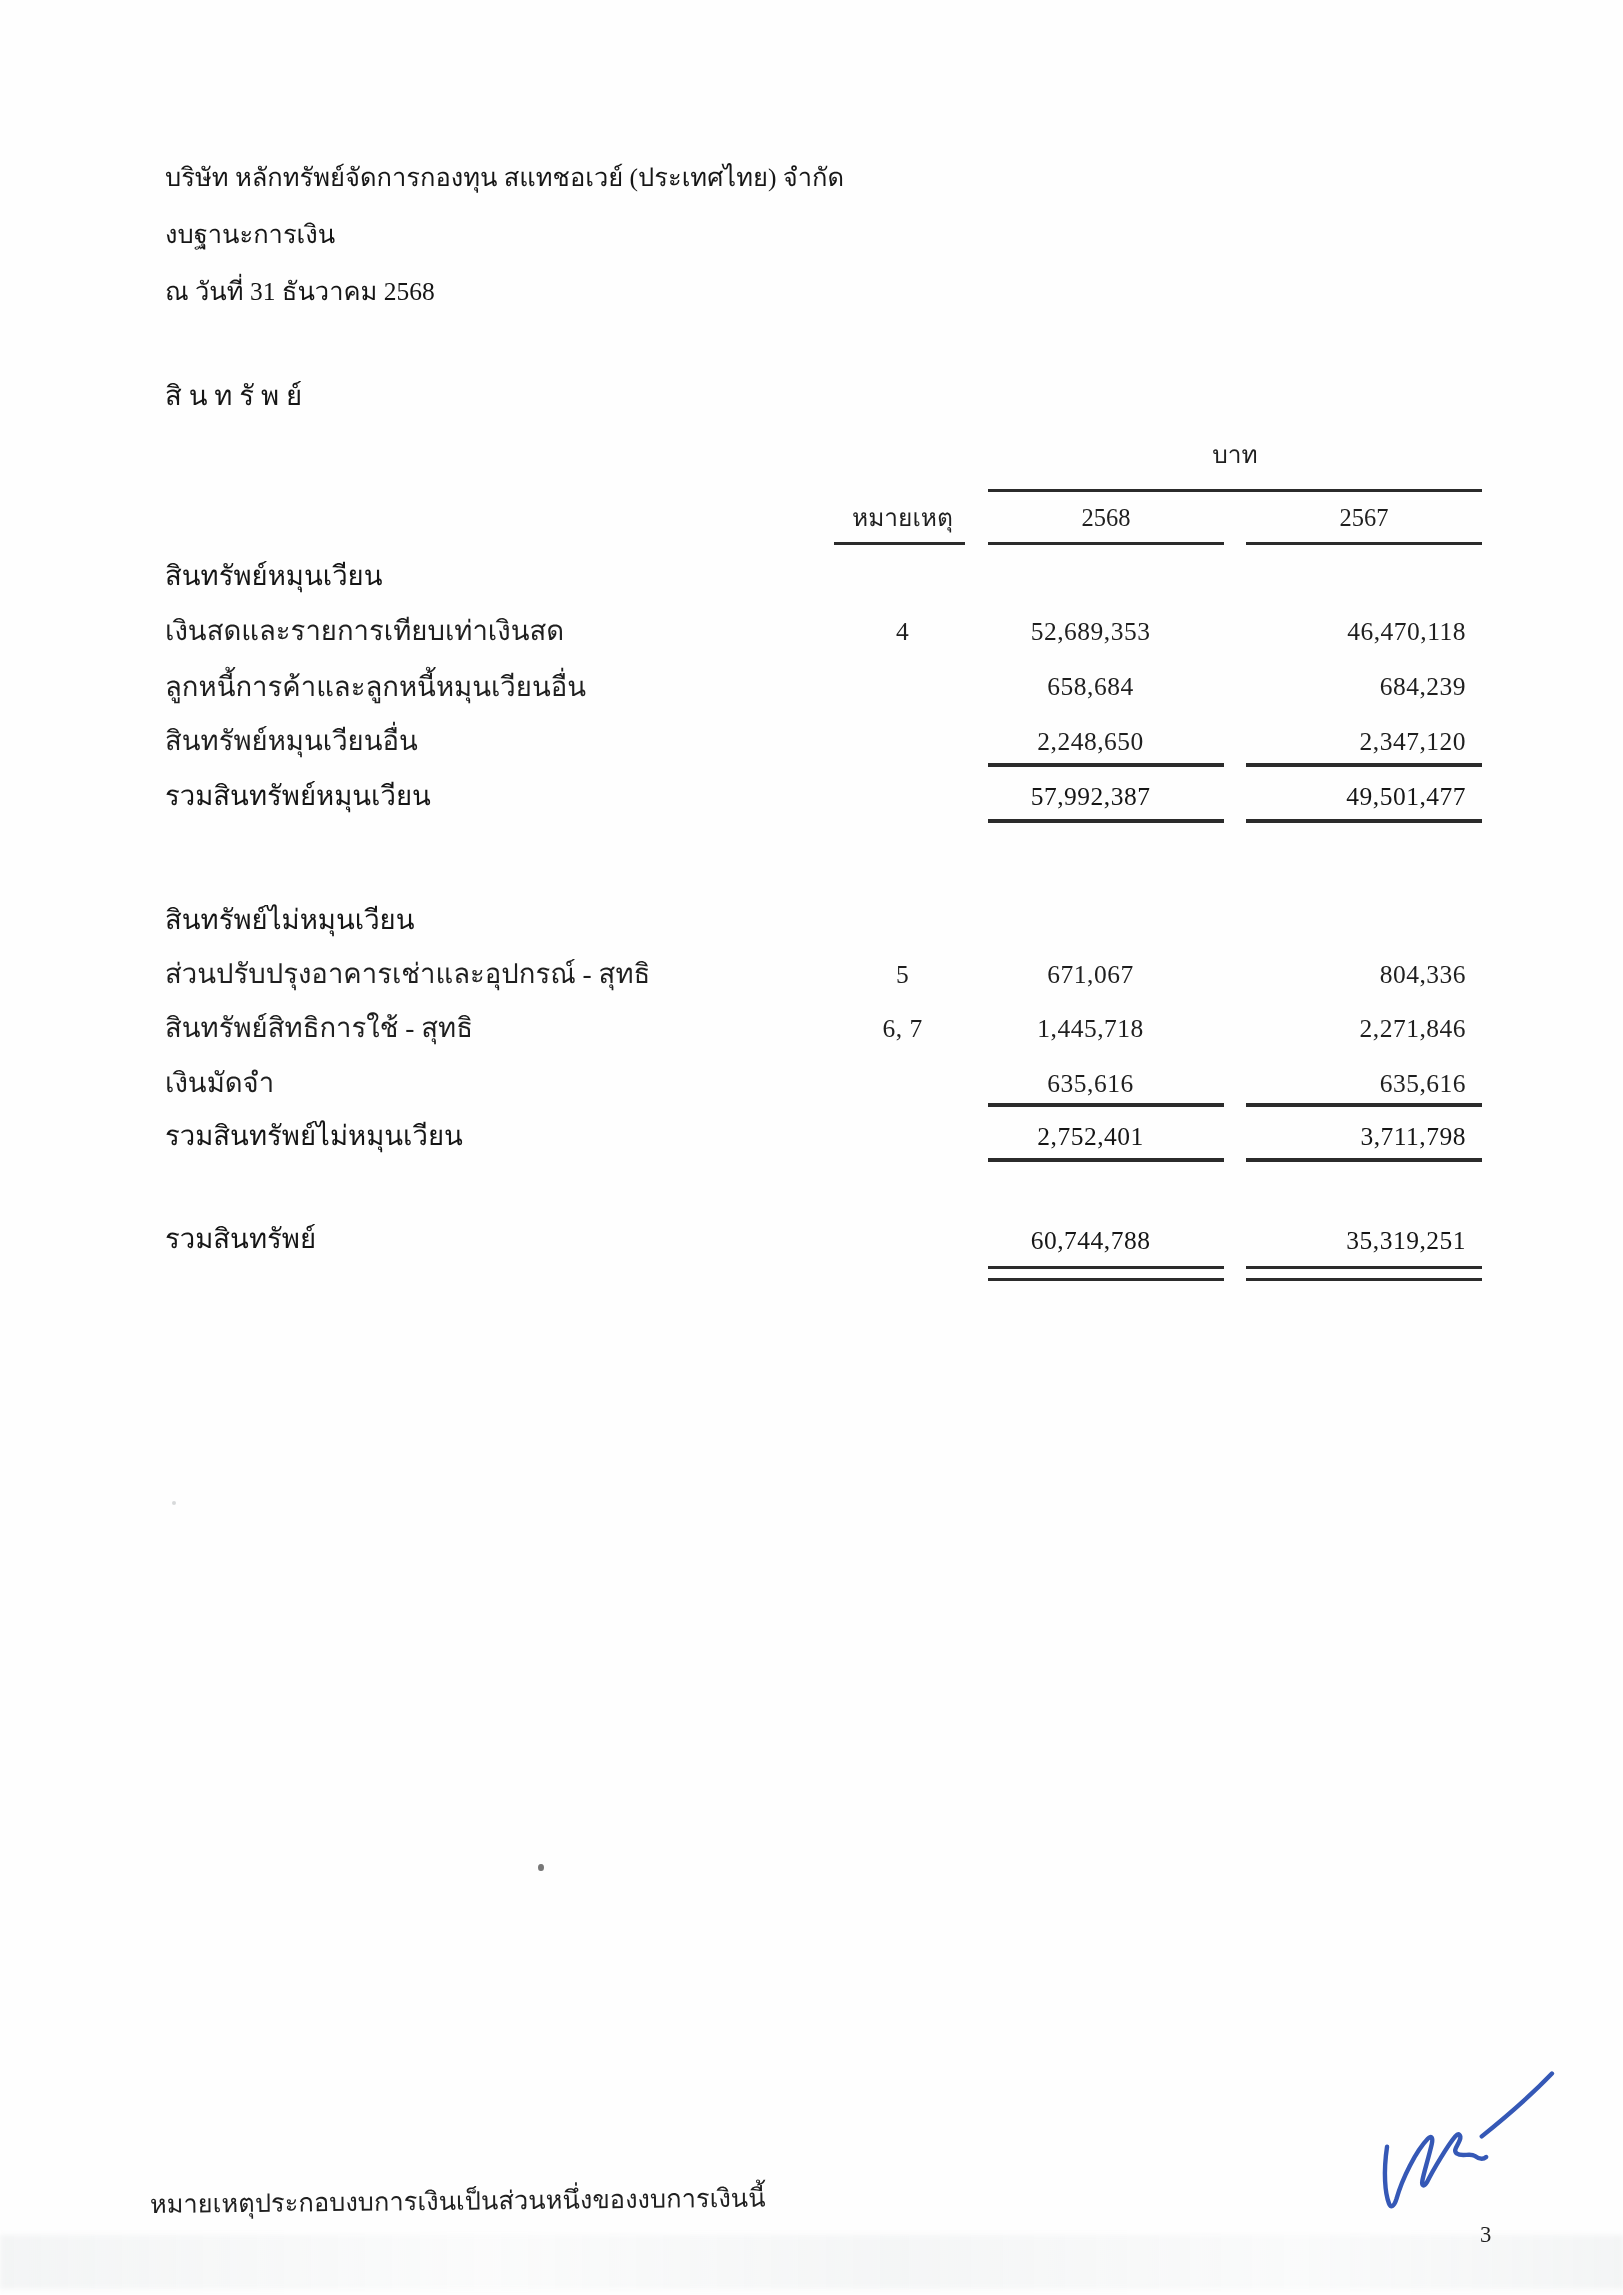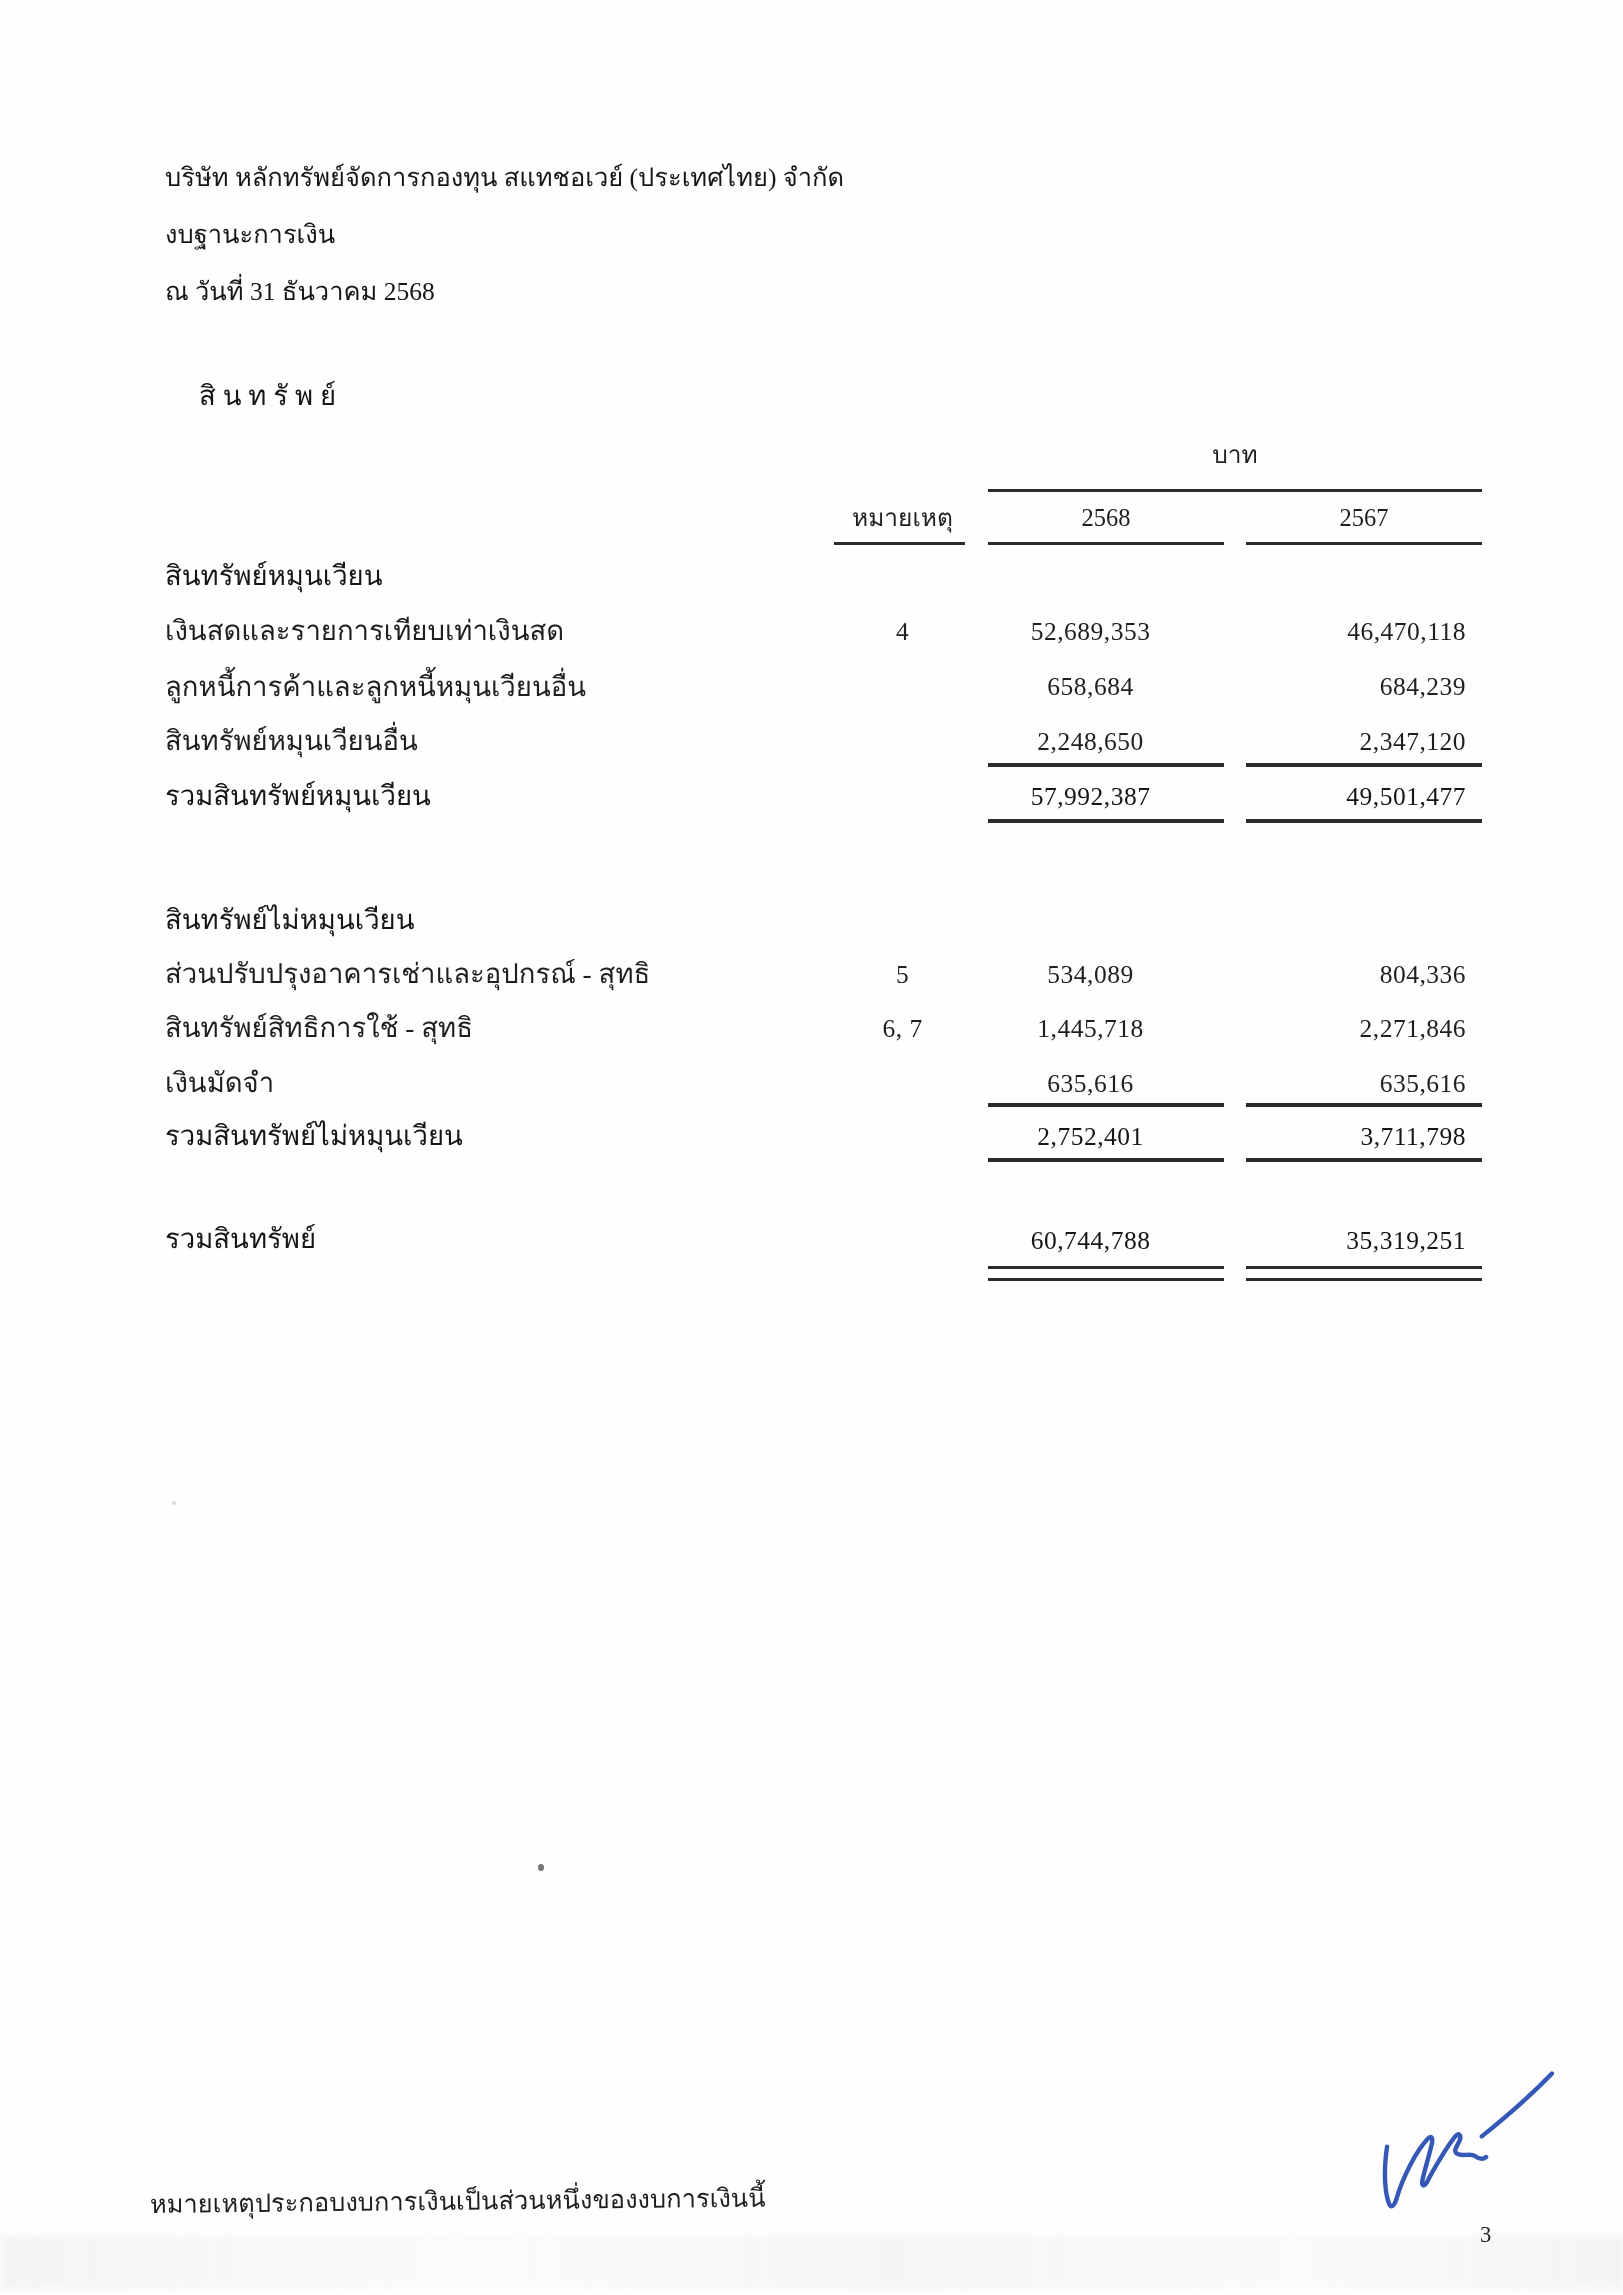--- a/index.html
+++ b/index.html
@@ -10,21 +10,21 @@
     overflow:hidden;
     font-family:"Liberation Serif","DejaVu Serif",serif;
     color:#1f1f1f;
   }
   .t{position:absolute;white-space:nowrap;line-height:1.25;}
   .b{font-weight:normal;color:#161616;}
   .hdr{font-size:25.5px;}
   .lbl{font-size:27.5px;}
   .num{font-size:25.5px;letter-spacing:0.5px;}
   .colhead{font-size:24.5px;}
-  .secttl{font-size:27.5px;margin-left:34px;}
+  .secttl{font-size:27.5px;}
   .cell-note{left:834px;width:137px;text-align:center;}
   .cell-v1{left:974px;width:233px;text-align:center;}
   .cell-v2{left:1235px;width:231px;text-align:right;}
   .row-label{left:165px;}
   .rule{position:absolute;background:#2b2b2b;height:3.4px;}
   .rule-thick{height:3.9px;}
   .seg-note{left:834px;width:131px;}
   .seg-c1{left:988px;width:236px;}
   .seg-c2{left:1246px;width:236px;}
   .seg-baht{left:988px;width:494px;}
@@ -81,21 +81,21 @@
   <div class="t num b cell-v1" style="top:781px">57,992,387</div>
   <div class="t num b cell-v2" style="top:781px">49,501,477</div>
 
   <div class="rule rule-thick seg-c1" style="top:819px"></div>
   <div class="rule rule-thick seg-c2" style="top:819px"></div>
 
   <div class="t lbl b row-label" style="top:903px">สินทรัพย์ไม่หมุนเวียน</div>
 
   <div class="t lbl row-label" style="top:957px">ส่วนปรับปรุงอาคารเช่าและอุปกรณ์ - สุทธิ</div>
   <div class="t num cell-note" style="top:959px">5</div>
-  <div class="t num cell-v1" style="top:959px">534,089</div>
+  <div class="t num cell-v1" style="top:959px">671,067</div>
   <div class="t num cell-v2" style="top:959px">804,336</div>
 
   <div class="t lbl row-label" style="top:1011px">สินทรัพย์สิทธิการใช้ - สุทธิ</div>
   <div class="t num cell-note" style="top:1013px">6, 7</div>
   <div class="t num cell-v1" style="top:1013px">1,445,718</div>
   <div class="t num cell-v2" style="top:1013px">2,271,846</div>
 
   <div class="t lbl row-label" style="top:1066px">เงินมัดจำ</div>
   <div class="t num cell-v1" style="top:1068px">635,616</div>
   <div class="t num cell-v2" style="top:1068px">635,616</div>

